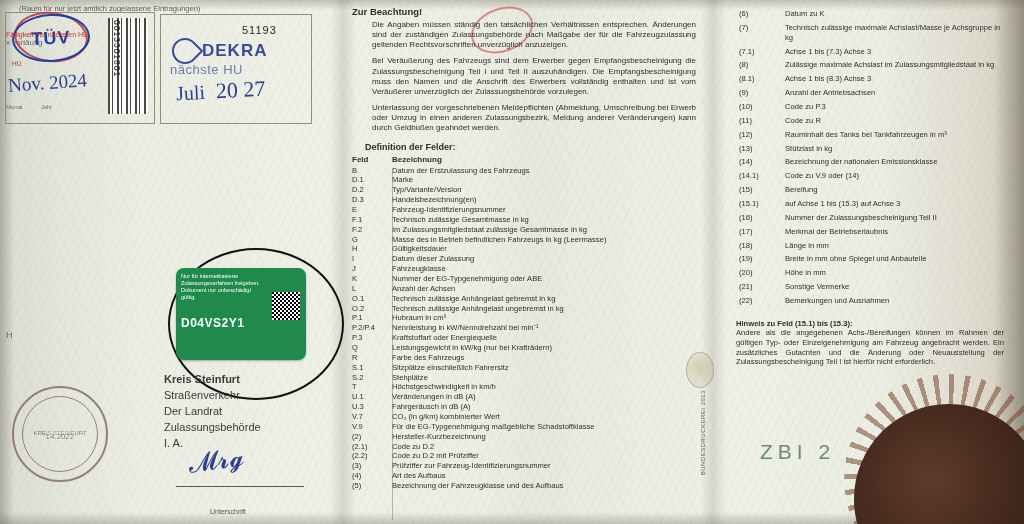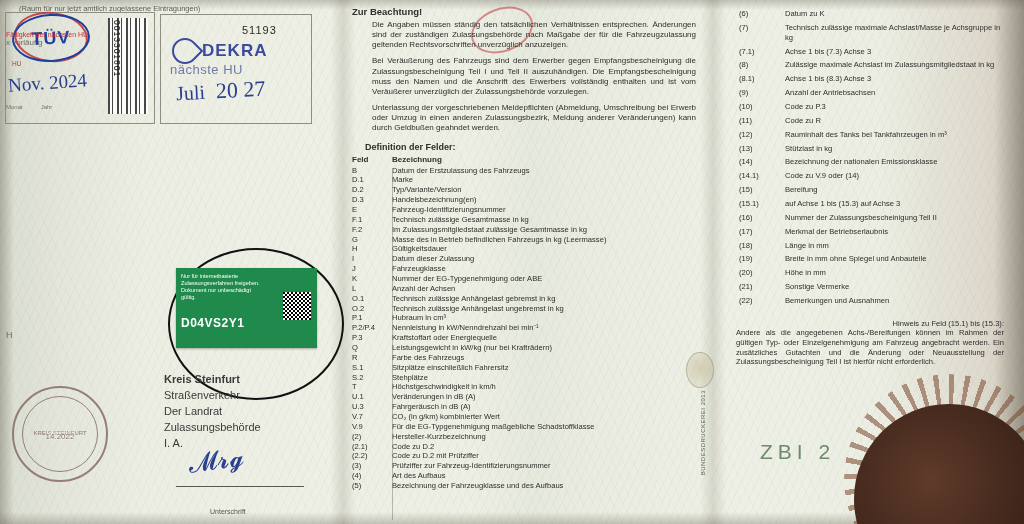--- a/index.html
+++ b/index.html
@@ -86,23 +86,22 @@
   .dekra-hand{
     position:absolute;left:176px;top:78px;font-family:"Liberation Serif",serif;
     font-size:20px;color:#2b3f8f;transform:rotate(-3deg);
   }
   .dekra-hand .yr{font-size:22px;margin-left:6px;}
 
   .circle-hi{
     position:absolute;left:168px;top:248px;width:172px;height:148px;border:2.5px solid #111;border-radius:50%;
   }
   .green-label{
-    position:absolute;left:176px;top:268px;width:130px;height:80px;background:#1f8a4c;border-radius:0;
+    position:absolute;left:176px;top:268px;width:130px;height:92px;background:#1f8a4c;border-radius:8px;
     box-shadow:0 1px 2px rgba(0,0,0,.3);
-    padding-left:11px;
   }
   .green-text{position:absolute;left:5px;top:5px;width:86px;font-size:5.6px;color:#fff;line-height:1.25;}
   .green-code{position:absolute;left:5px;top:48px;font-size:12px;color:#fff;font-weight:bold;letter-spacing:.5px;}
   .qr{
     position:absolute;right:6px;top:24px;width:28px;height:28px;background:#fff;
     background-image:
       repeating-linear-gradient(90deg,#000 0 2px,#fff 2px 4px),
       repeating-linear-gradient(0deg,#000 0 2px,#fff 2px 4px);
     background-blend-mode:difference;
   }
@@ -142,21 +141,21 @@
   .fields{width:100%;border-collapse:collapse;}
   .fields th{font-size:8px;text-align:left;font-weight:bold;padding:0 0 2px 0;}
   .fields td{font-size:7.6px;line-height:1.30;vertical-align:top;padding:0;}
   .fields td.code{width:40px;}
   .col-sep{position:absolute;left:392px;top:172px;height:348px;border-left:1px solid rgba(110,110,95,.45);}
 
   
   .right{position:absolute;left:736px;top:6px;width:268px;height:516px;color:#2e2e2b;}
   .r-list td{font-size:7.6px;line-height:1.30;vertical-align:top;}
   .r-list td.code{width:42px;}
-  .r-note-title{font-size:7.6px;font-weight:normal;margin-top:10px;text-align:right;}
+  .r-note-title{font-size:7.6px;font-weight:bold;margin-top:10px;}
   .r-note{font-size:7.6px;line-height:1.30;text-align:justify;}
 
   .holo{
     position:absolute;left:686px;top:352px;width:26px;height:34px;border-radius:50%;
     background:radial-gradient(circle at 50% 45%, rgba(200,190,150,.65), rgba(160,150,110,.15) 70%);
     border:1px solid rgba(150,140,100,.5);
   }
   .vert-text{
     position:absolute;left:700px;top:390px;font-size:6px;color:#4f6b4f;
     writing-mode:vertical-rl;transform:rotate(180deg);letter-spacing:.5px;

